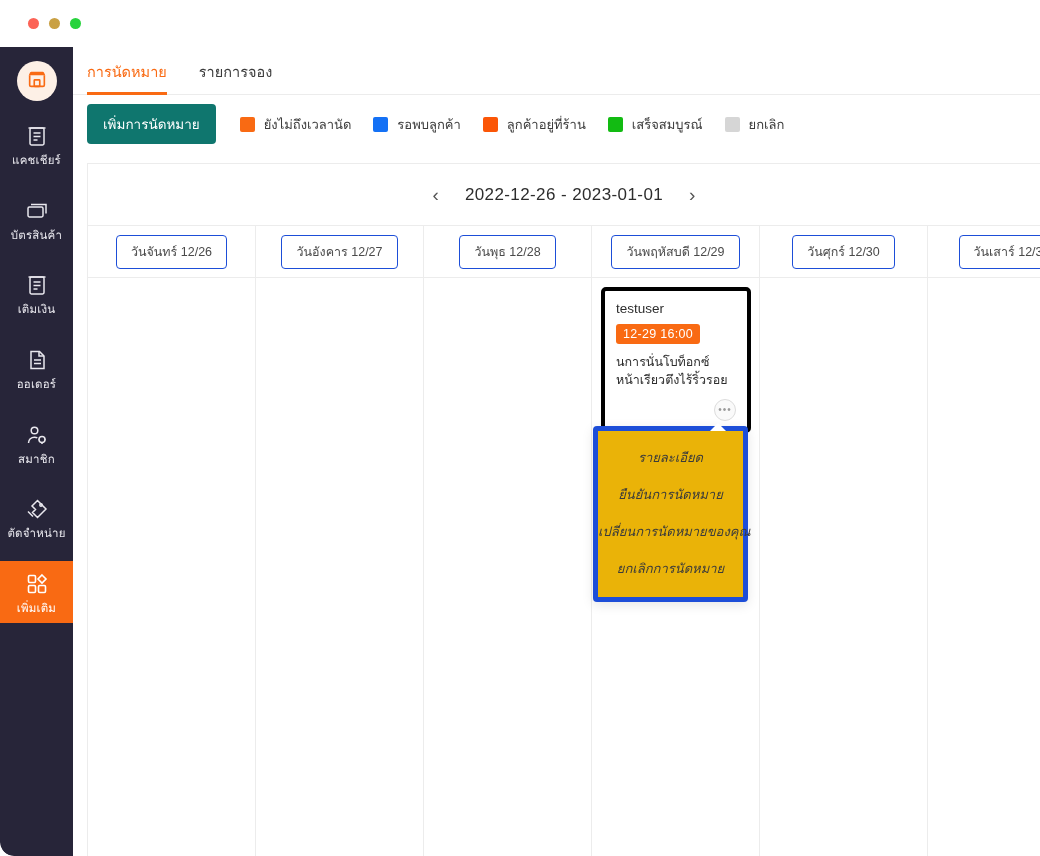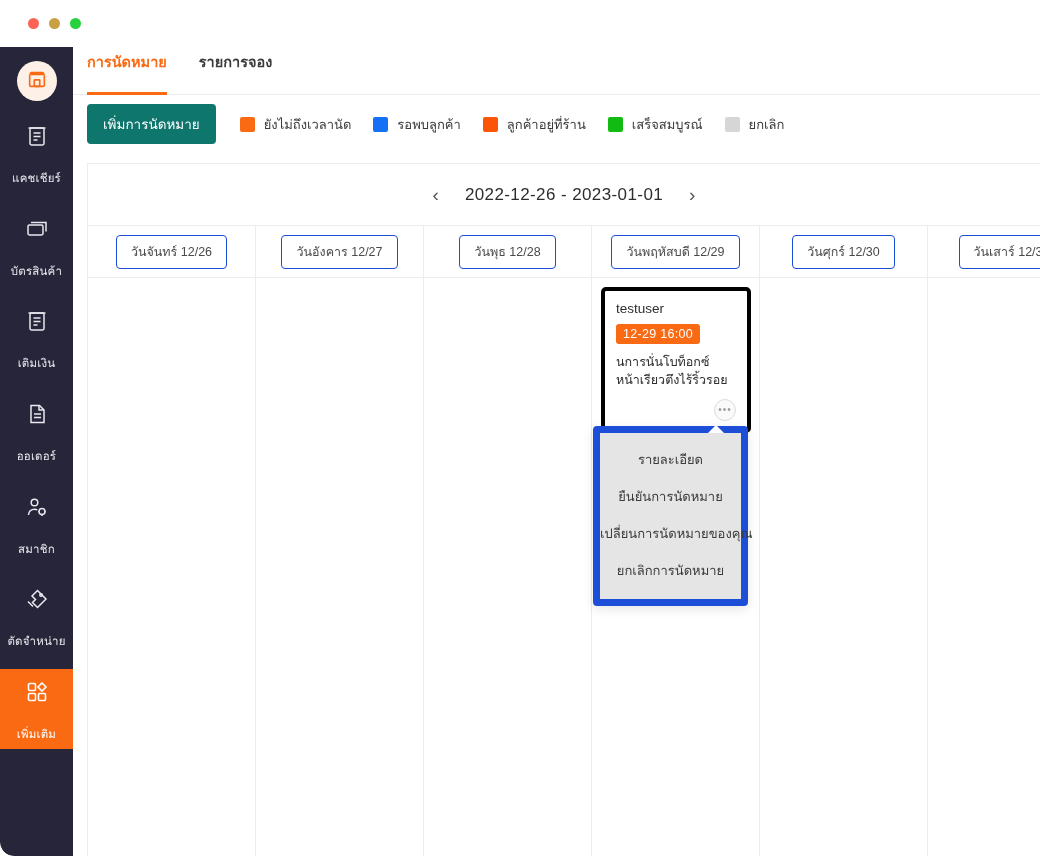--- a/index.html
+++ b/index.html
@@ -39,21 +39,21 @@
     overflow: hidden;
   }
   .logo-wrap {
     margin: 14px auto 0; width: 40px; height: 40px;
     border-radius: 50%; background: #fdf0e6;
     display: flex; align-items: center; justify-content: center;
   }
   .nav-item {
     width: 73px; padding: 11px 0 9px;
     display: flex; flex-direction: column; align-items: center;
-    gap: 24px; cursor: pointer;
+    gap: 6px; cursor: pointer;
     margin-top: 12px;
   }
   .nav-item.active { background: #f96a13; margin-top: 12px; }
   .nav-ico { width: 24px; height: 24px; display: block; }
   .nav-label {
     font-size: 11.5px; color: #e9e8ee; letter-spacing: .2px;
     line-height: 1.1; white-space: nowrap;
   }
   .nav-item.active .nav-label { color: #ffffff; }
 
@@ -65,22 +65,22 @@
   }
 
   
   .tabs {
     position: relative;
     height: 48px; padding: 0 14px;
     display: flex; align-items: flex-end; gap: 32px;
     border-bottom: 1px solid #ececec;
   }
   .tab {
-    font-size: 14.5px; color: #3b3b3b; padding-bottom: 21px;
-    cursor: pointer; position: relative; white-space: nowrap; font-weight: bold;
+    font-size: 14.5px; color: #3b3b3b; padding-bottom: 11px;
+    cursor: pointer; position: relative; white-space: nowrap;
   }
   .tab.active { color: #f96a13; }
   .tab.active::after {
     content: ""; position: absolute; left: 0; right: 0; bottom: -1px;
     height: 3px; background: #f96a13;
   }
 
   
   .toolbar {
     height: 58px; padding: 0 14px;
@@ -166,26 +166,27 @@
     display: flex; align-items: center; justify-content: center;
     margin-left: auto; cursor: pointer;
     font-size: 10px; color: #9a9a9a; letter-spacing: 1px;
     line-height: 1;
   }
 
   
   .dropdown {
     position: absolute; top: 148px; left: 1px;
     width: 155px;
-    background: #e5e5e5;
-    border: 7px solid #1d4ed8;
+    background: #eab308;
+    border: 5px solid #1d4ed8;
     border-radius: 4px;
     box-shadow: 0 3px 12px rgba(0,0,0,.10);
     padding: 8px 0 10px;
     z-index: 5;
+    font-style: italic;
   }
   .dropdown::before {
     content: ""; position: absolute; top: -8px; right: 17px;
     width: 0; height: 0;
     border-left: 8px solid transparent;
     border-right: 8px solid transparent;
     border-bottom: 8px solid #fff;
   }
   .menu-item {
     font-size: 13px; color: #3b3b3b;

